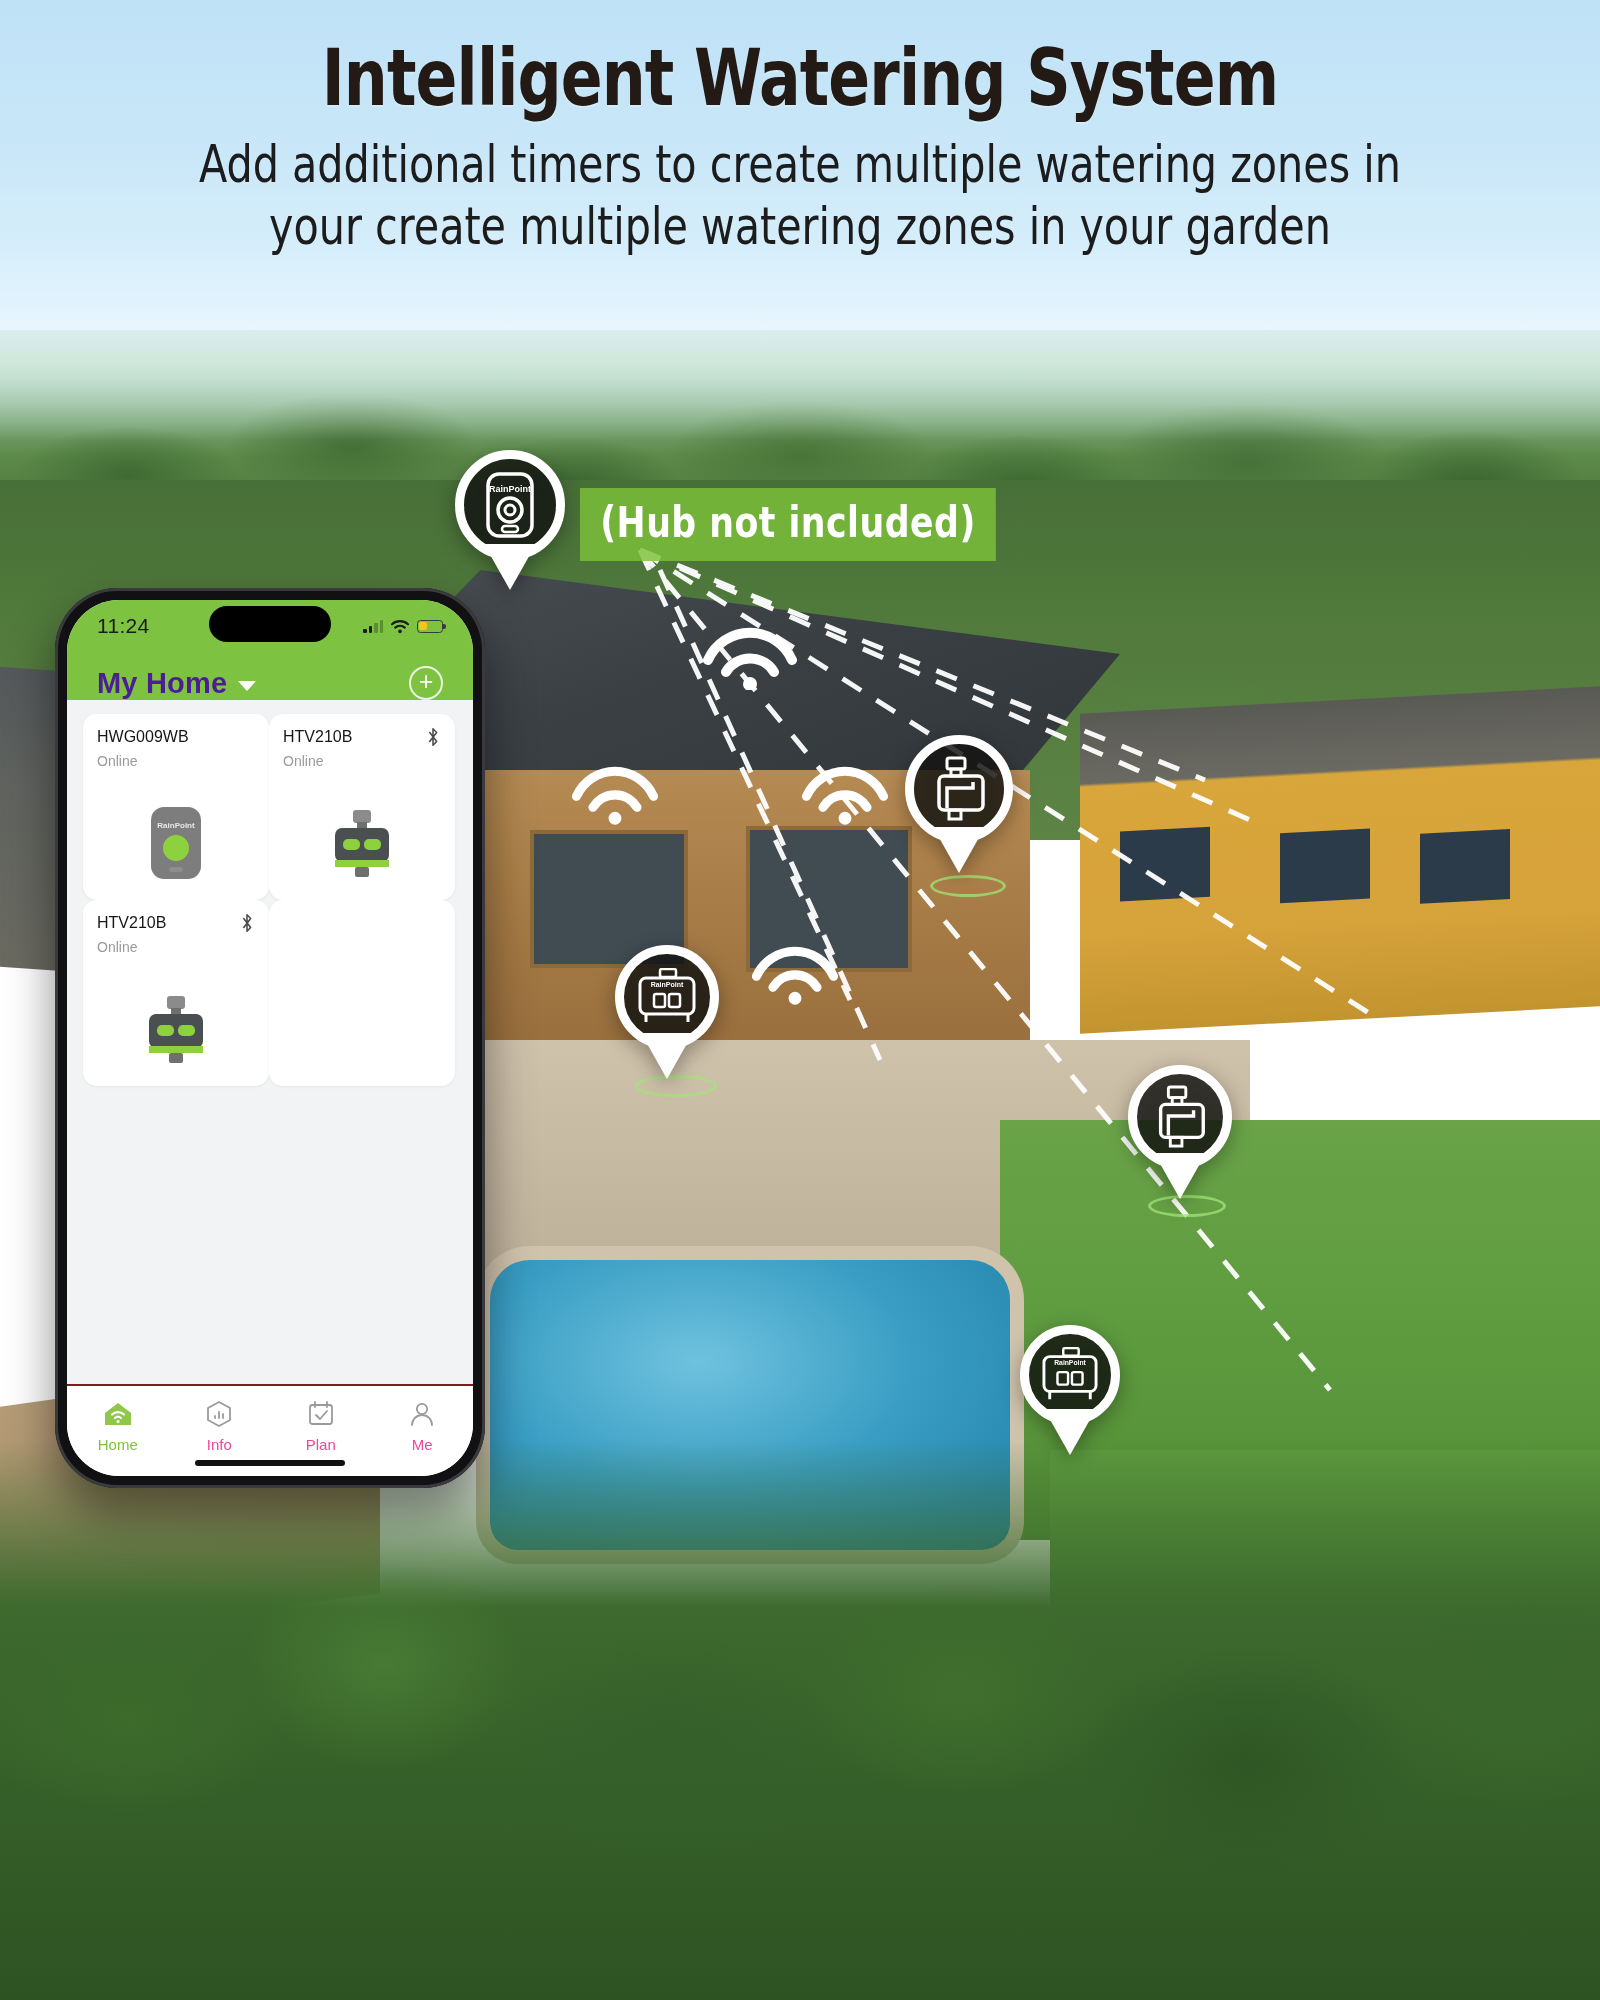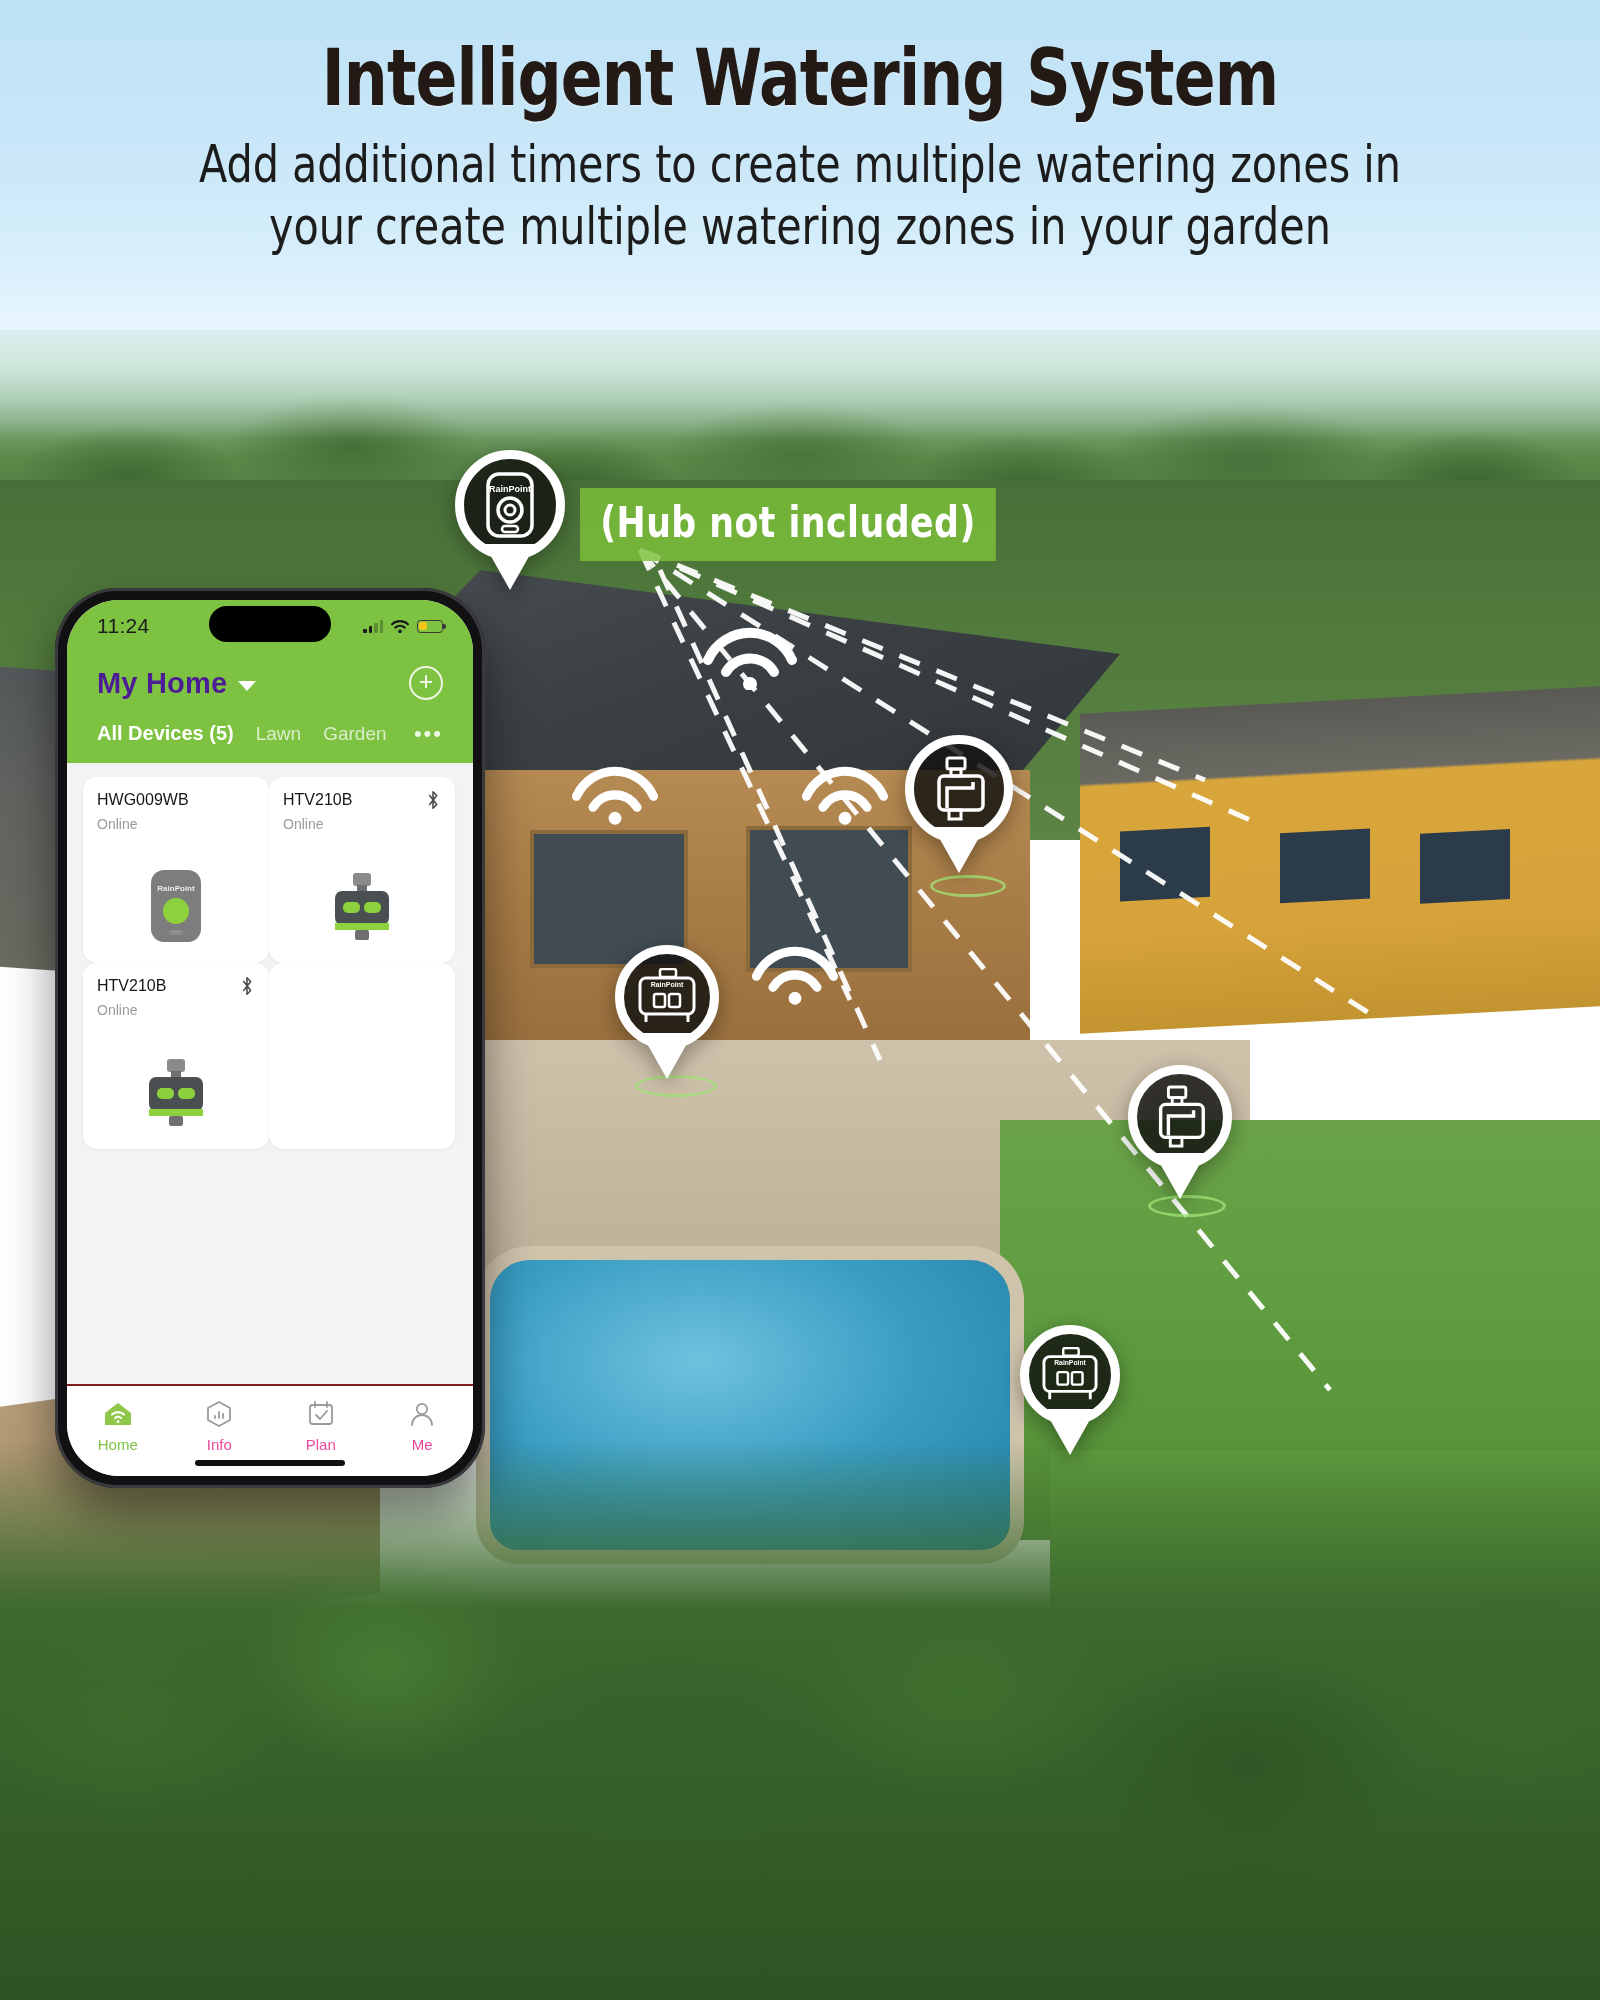--- a/index.html
+++ b/index.html
@@ -438,26 +438,20 @@
               </span>
           </div>
         </div>
 
         <div class="home-title-row">
           <div class="home-title">My Home</div>
           <div class="caret"></div>
           <div class="add-btn">+</div>
         </div>
 
-        <div class="tabs-row">
-          <div class="tab active">All Devices (5)</div>
-          <div class="tab">Lawn</div>
-          <div class="tab">Garden</div>
-          <div class="dots">•••</div>
-        </div>
       </div>
 
       <div class="app-body">
         <div class="grid">
 
           <div class="card">
             <div class="card-name">HWG009WB</div>
             <div class="card-status">Online</div>
             <div class="dev">
               <svg width="62" height="78" viewBox="0 0 62 78">

